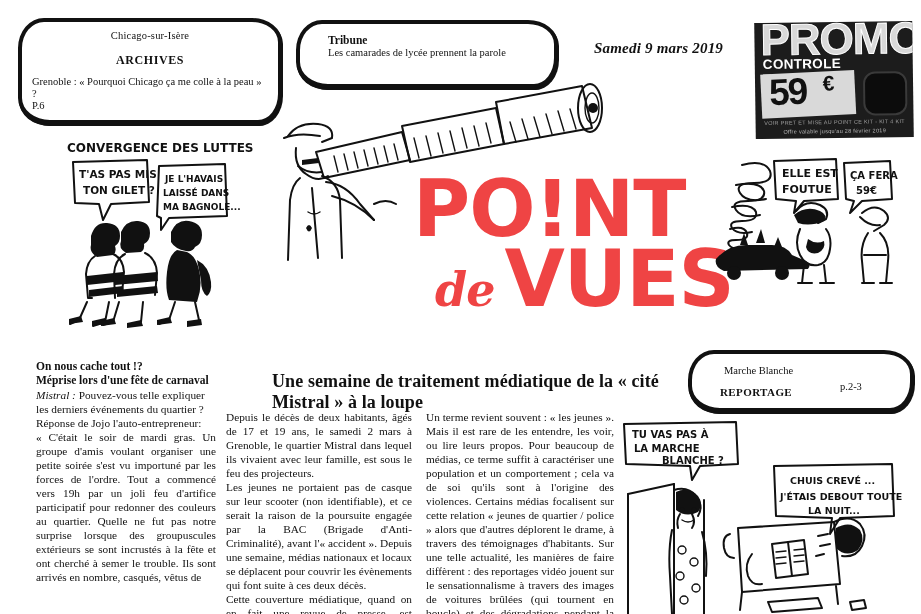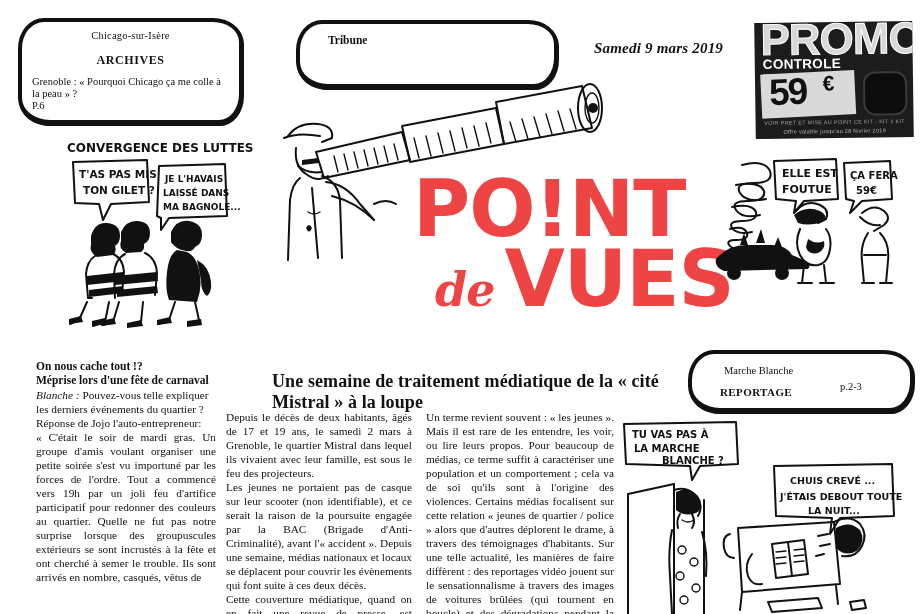--- a/index.html
+++ b/index.html
@@ -19,21 +19,21 @@
   
   .hand-box {
     position: absolute;
     border: 4px solid #111;
     border-radius: 26px 30px 24px 32px / 30px 24px 30px 26px;
     background: #fff;
     box-shadow: 1px 2px 0 #111, 0 3px 0 -1px #111;
   }
 
   
-  #archives-box { left: 18px; top: 18px; width: 225px; height: 106px; }
+  #archives-box { left: 18px; top: 18px; width: 264px; height: 106px; }
   #archives-box .kicker {
     text-align: center; font-size: 10.5px; margin-top: 8px; letter-spacing: .2px;
   }
   #archives-box .headline {
     text-align: center; font-weight: bold; font-size: 12px;
     margin-top: 12px; letter-spacing: .6px;
   }
   #archives-box .teaser {
     position: absolute; left: 10px; right: 10px; bottom: 8px;
     font-size: 10.5px; line-height: 1.15;
@@ -173,20 +173,21 @@
     <div class="headline">ARCHIVES</div>
     <div class="teaser">
       <span>Grenoble : « Pourquoi Chicago ça me colle à la peau » ?</span><br>
       <span>P.6</span>
     </div>
   </div>
 
   <div class="hand-box" id="tribune-box">
     <div class="inner">
       <div class="t-title">Tribune</div>
+      <div class="t-sub">Les camarades de lycée prennent la parole</div>
     </div>
   </div>
 
   <div id="issue-date">Samedi 9 mars 2019</div>
 
   <div id="promo-ad">
     <div class="promo-word">PROMO</div>
     <div class="promo-sub">CONTROLE TECHNIQUE</div>
     <div class="price-plate">
       <span class="price-num">59</span>
@@ -414,21 +415,21 @@
         <path d="M150 184 L200 180 L204 190 L154 194 Z"></path>
         <path d="M232 184 l14 -2 l2 8 l-14 2 z"></path>
       </g>
     </svg>
   </div>
 
   <div class="col" id="col-1">
     <p class="c1-h1">On nous cache tout !?</p>
     <p class="c1-h2">Méprise lors d'une fête de carnaval</p>
     <p class="c1-q">
-      <i>Blanche :</i>
+      <i>Mistral :</i>
       <span class="spread">Pouvez-vous telle expliquer</span>
     </p>
     <p>les derniers événements du quartier ?</p>
     <p>Réponse de Jojo l'auto-entrepreneur:</p>
     <p>« C'était le soir de mardi gras. Un groupe d'amis voulant organiser une petite soirée s'est vu importuné par les forces de l'ordre. Tout a commencé vers 19h par un joli feu d'artifice participatif pour redonner des couleurs au quartier. Quelle ne fut pas notre surprise lorsque des groupuscules extérieurs se sont incrustés à la fête et ont cherché à semer le trouble. Ils sont arrivés en nombre, casqués, vêtus de</p>
   </div>
 
   <div class="col" id="col-2">
     <p>Depuis le décès de deux habitants, âgés de 17 et 19 ans, le samedi 2 mars à Grenoble, le quartier Mistral dans lequel ils vivaient avec leur famille, est sous le feu des projecteurs.</p>
     <p>Les jeunes ne portaient pas de casque sur leur scooter (non identifiable), et ce serait la raison de la poursuite engagée par la BAC (Brigade d'Anti-Criminalité), avant l'« accident ». Depuis une semaine, médias nationaux et locaux se déplacent pour couvrir les évènements qui font suite à ces deux décès.</p>

